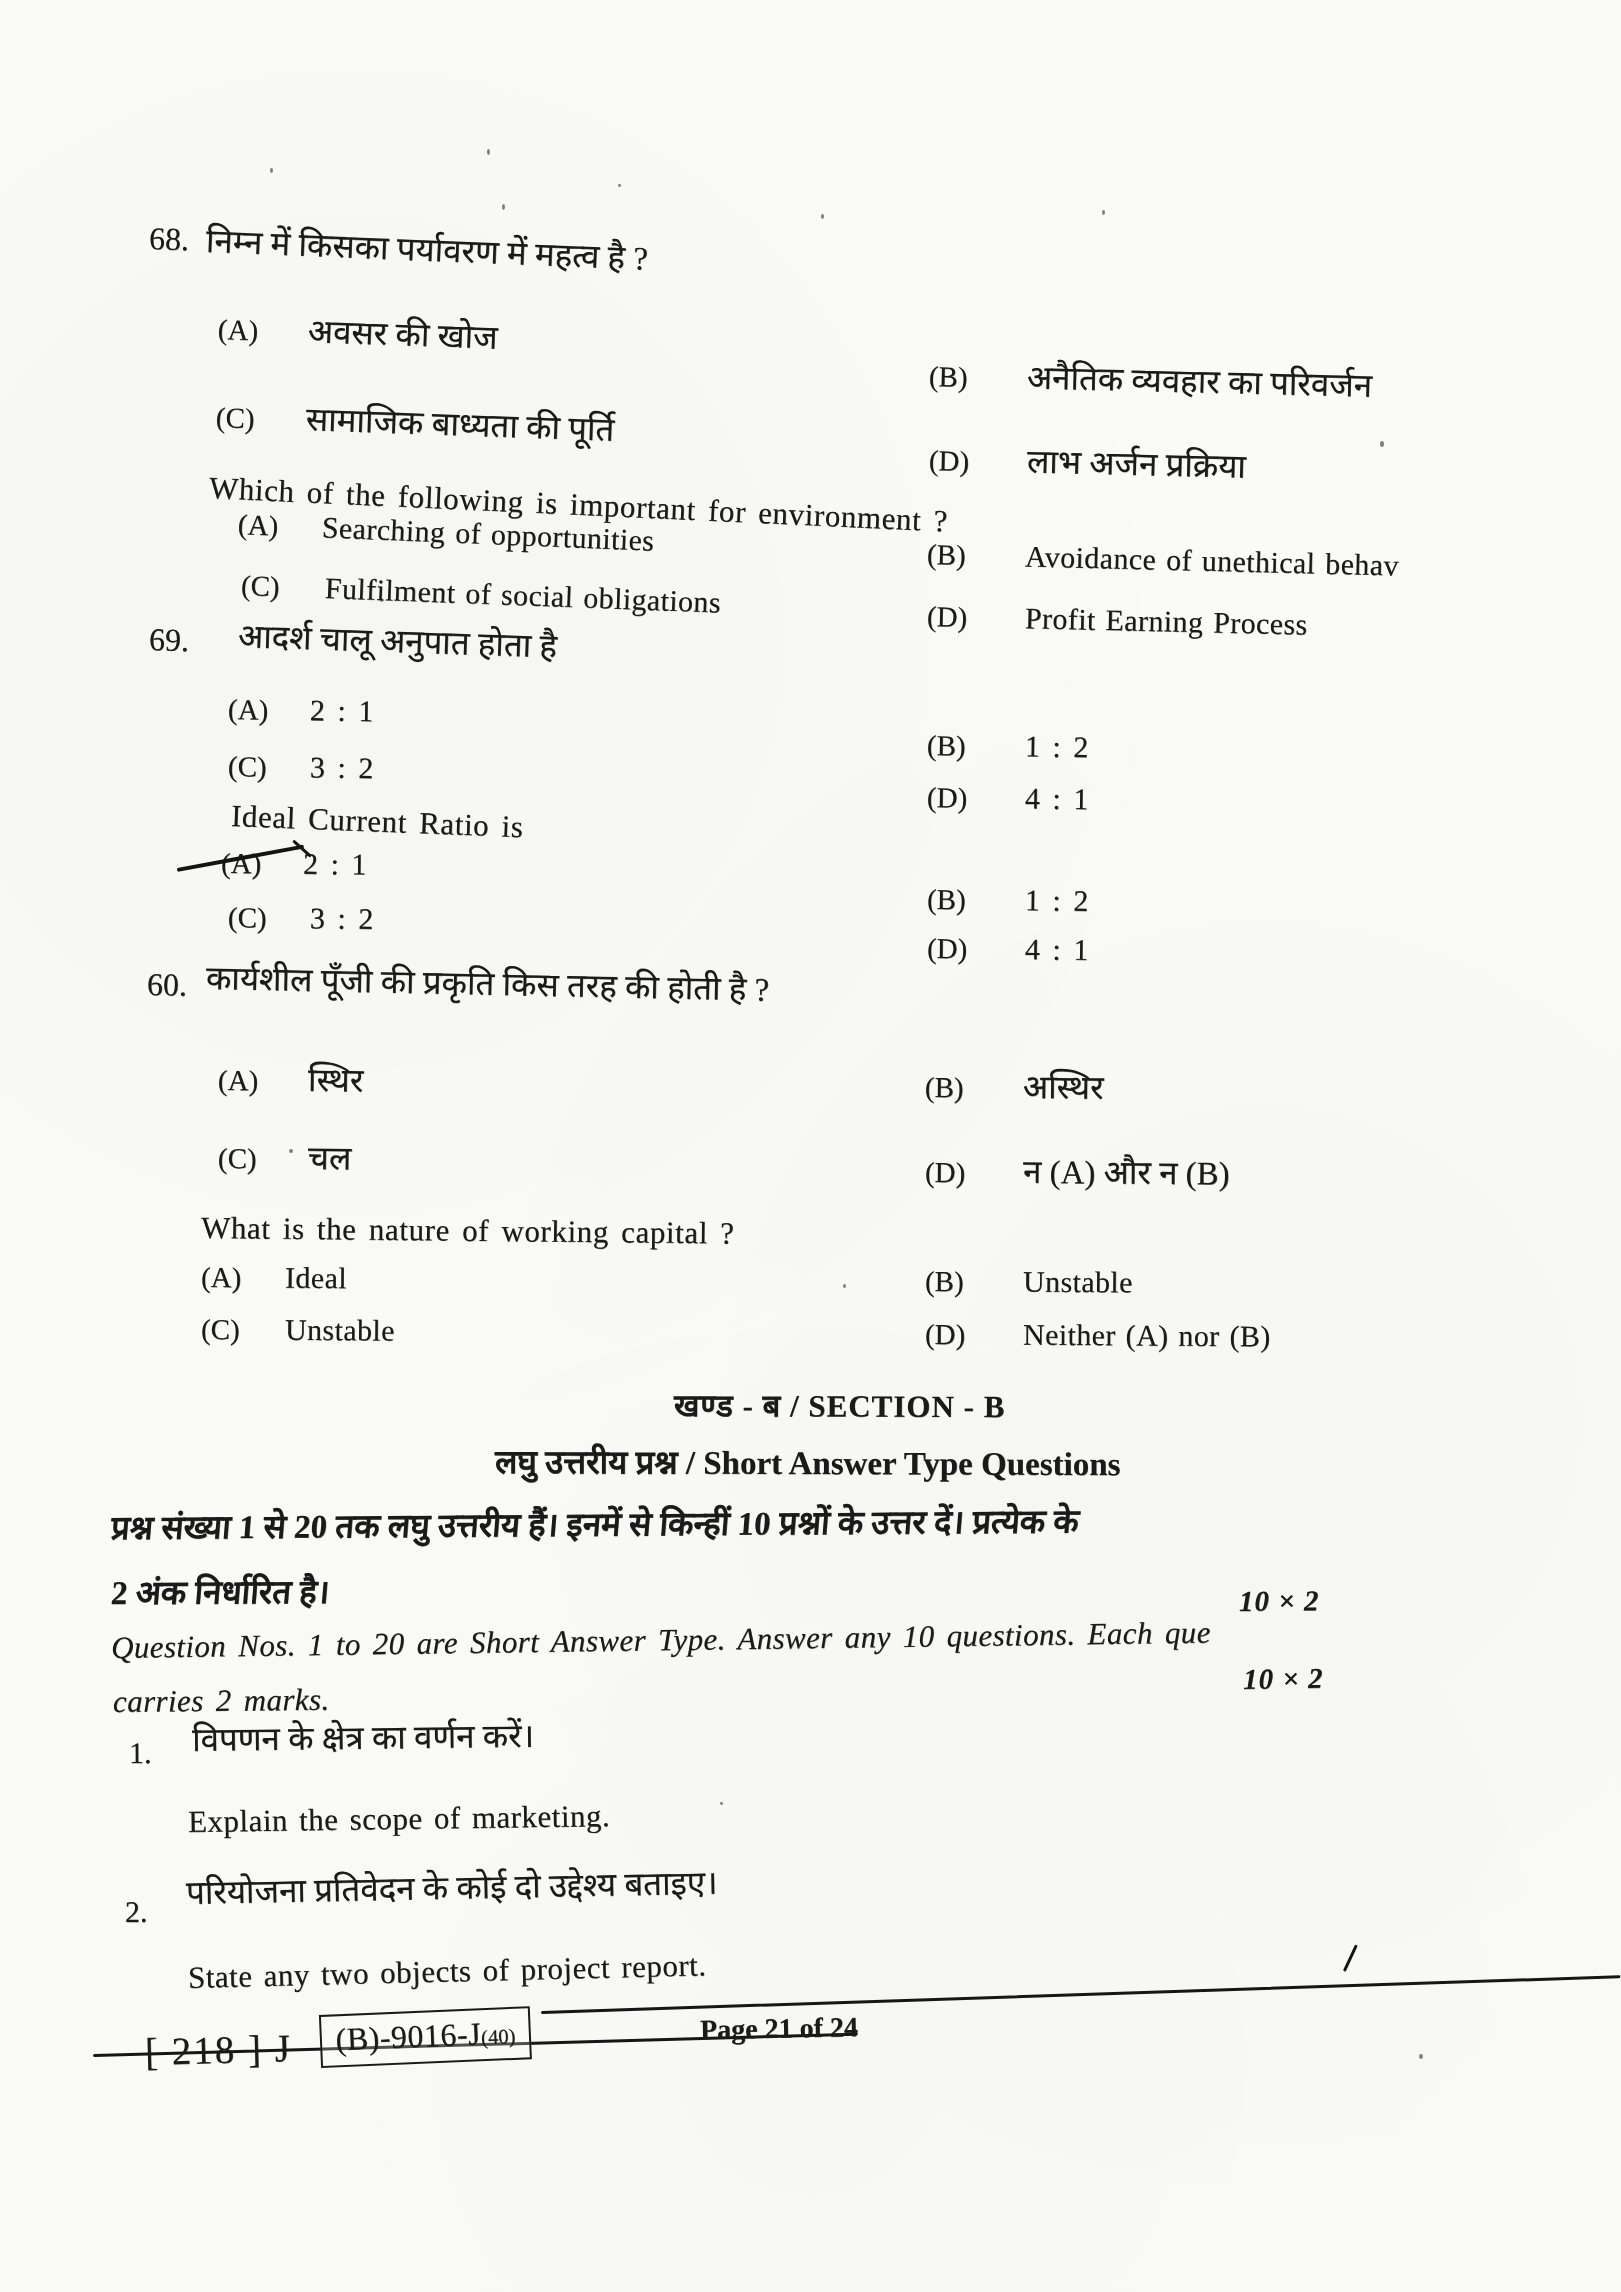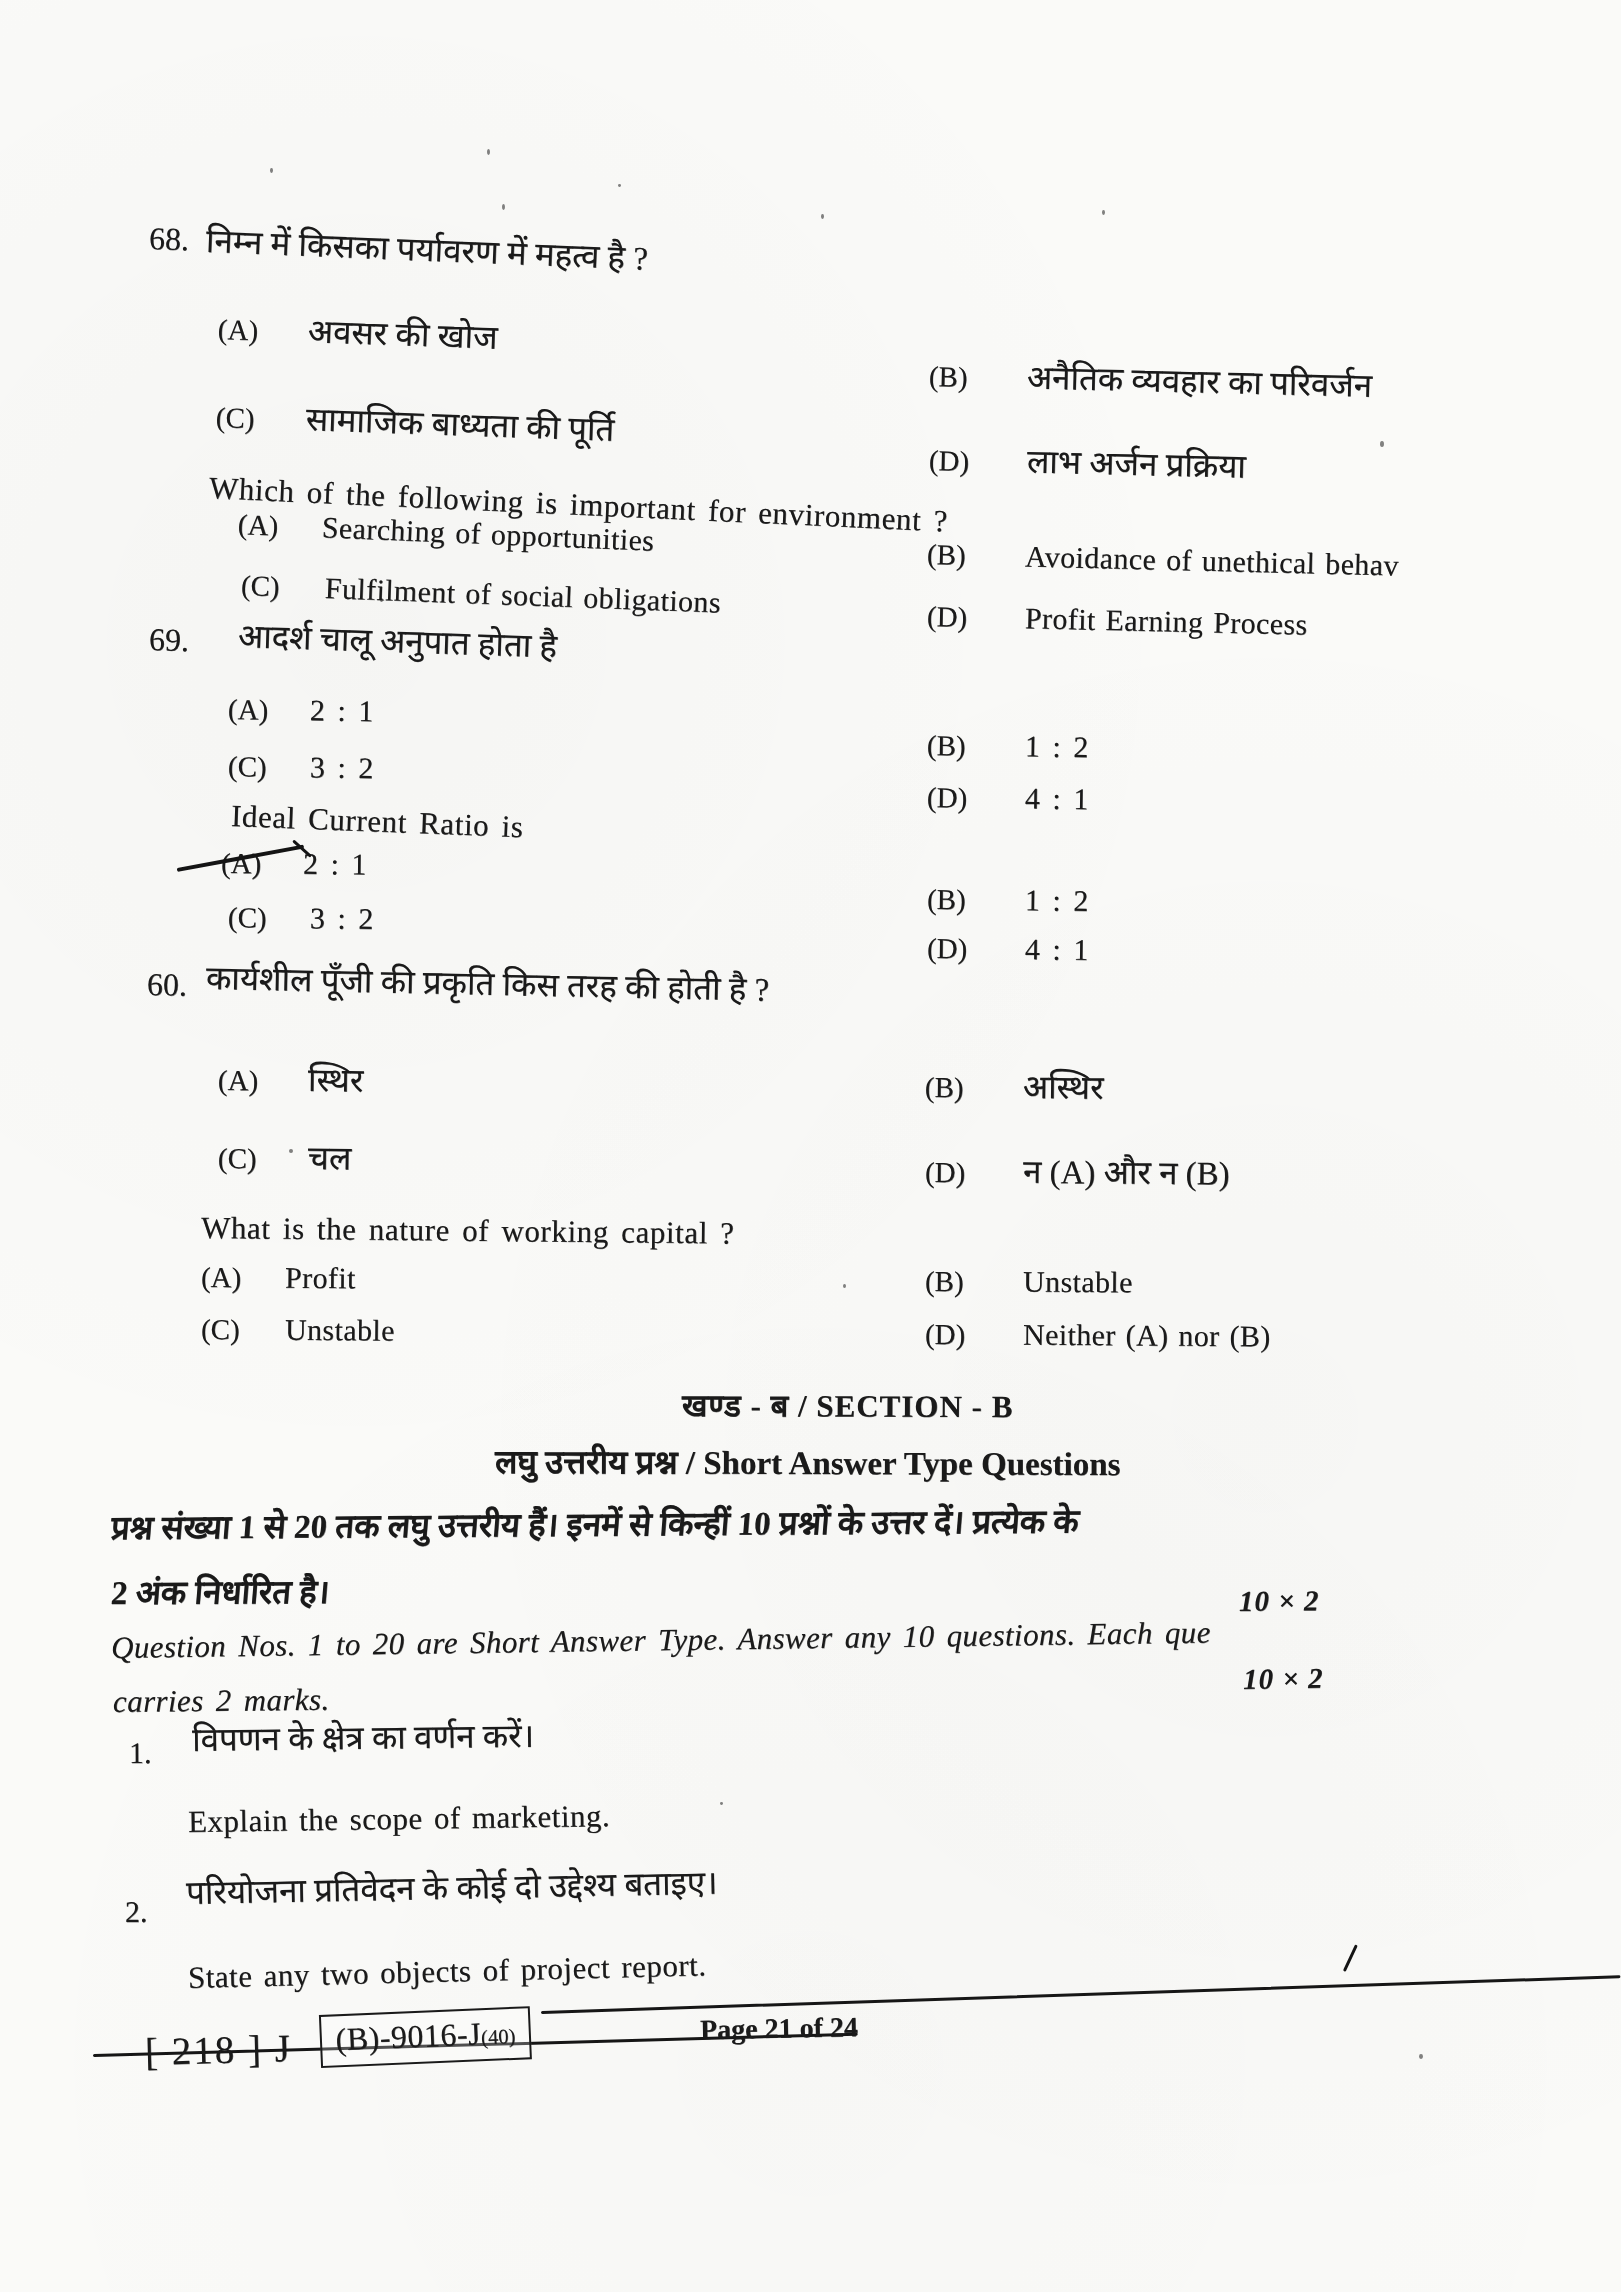--- a/index.html
+++ b/index.html
@@ -27,21 +27,21 @@
   .row .t{font-size:33px;}
   .row.en .l{width:84px;}
   .row.en .t{font-size:30px;word-spacing:2px;letter-spacing:0.4px;}
   .row.ratio .l{width:82px;}
   .row.ratio .t{font-size:30px;letter-spacing:2.5px;}
   .row.rt .l{width:98px;}
   .qnum{font-size:32px;}
   .hi{font-size:33px;}
   .en-q{font-size:31px;word-spacing:3.9px;letter-spacing:0.6px;}
   .stretch .t{letter-spacing:1.8px;word-spacing:5.9px;}
-  .sec-title{font-size:31px;font-weight:bold;letter-spacing:1px;margin-left:8px;}
+  .sec-title{font-size:31px;font-weight:bold;letter-spacing:1px;}
   .sec-sub{font-size:33px;font-weight:bold;}
   .instr-hi{font-size:33px;font-weight:bold;transform-origin:left center;}
   .instr-hi .sk{display:inline-block;transform:skewX(-5deg);}
   .instr-en{font-size:31px;font-style:italic;word-spacing:3.9px;letter-spacing:0.4px;}
   .marks{font-size:29px;font-weight:bold;font-style:italic;letter-spacing:1px;}
   .sq-num{font-size:30px;}
   .sq-en{font-size:31px;word-spacing:2.9px;letter-spacing:0.5px;}
   .rule{position:absolute;background:#161616;transform-origin:left center;border-radius:2px;}
   .strike{position:absolute;background:#141414;transform-origin:left center;border-radius:2px;}
   .speck{position:absolute;background:rgba(30,30,30,0.55);border-radius:50%;}
@@ -158,21 +158,21 @@
   </div>
   <div class="row rt ink" style="left:925px;top:1147px;transform:rotate(0.5deg);">
     <span class="l">(D)</span>
     <span class="t">न (A) और न (B)</span>
   </div>
 
   <div class="ln en-q ink" style="left:201px;top:1210px;transform:rotate(0.6deg);">What is the nature of working capital ?</div>
 
   <div class="row en ink" style="left:201px;top:1260px;transform:rotate(0.5deg);">
     <span class="l">(A)</span>
-    <span class="t">Profit</span>
+    <span class="t">Ideal</span>
   </div>
   <div class="row en rt ink" style="left:925px;top:1264px;transform:rotate(0.4deg);">
     <span class="l">(B)</span>
     <span class="t">Unstable</span>
   </div>
   <div class="row en ink" style="left:201px;top:1312px;transform:rotate(0.5deg);">
     <span class="l">(C)</span>
     <span class="t">Unstable</span>
   </div>
   <div class="row en rt ink" style="left:925px;top:1317px;transform:rotate(0.4deg);">

